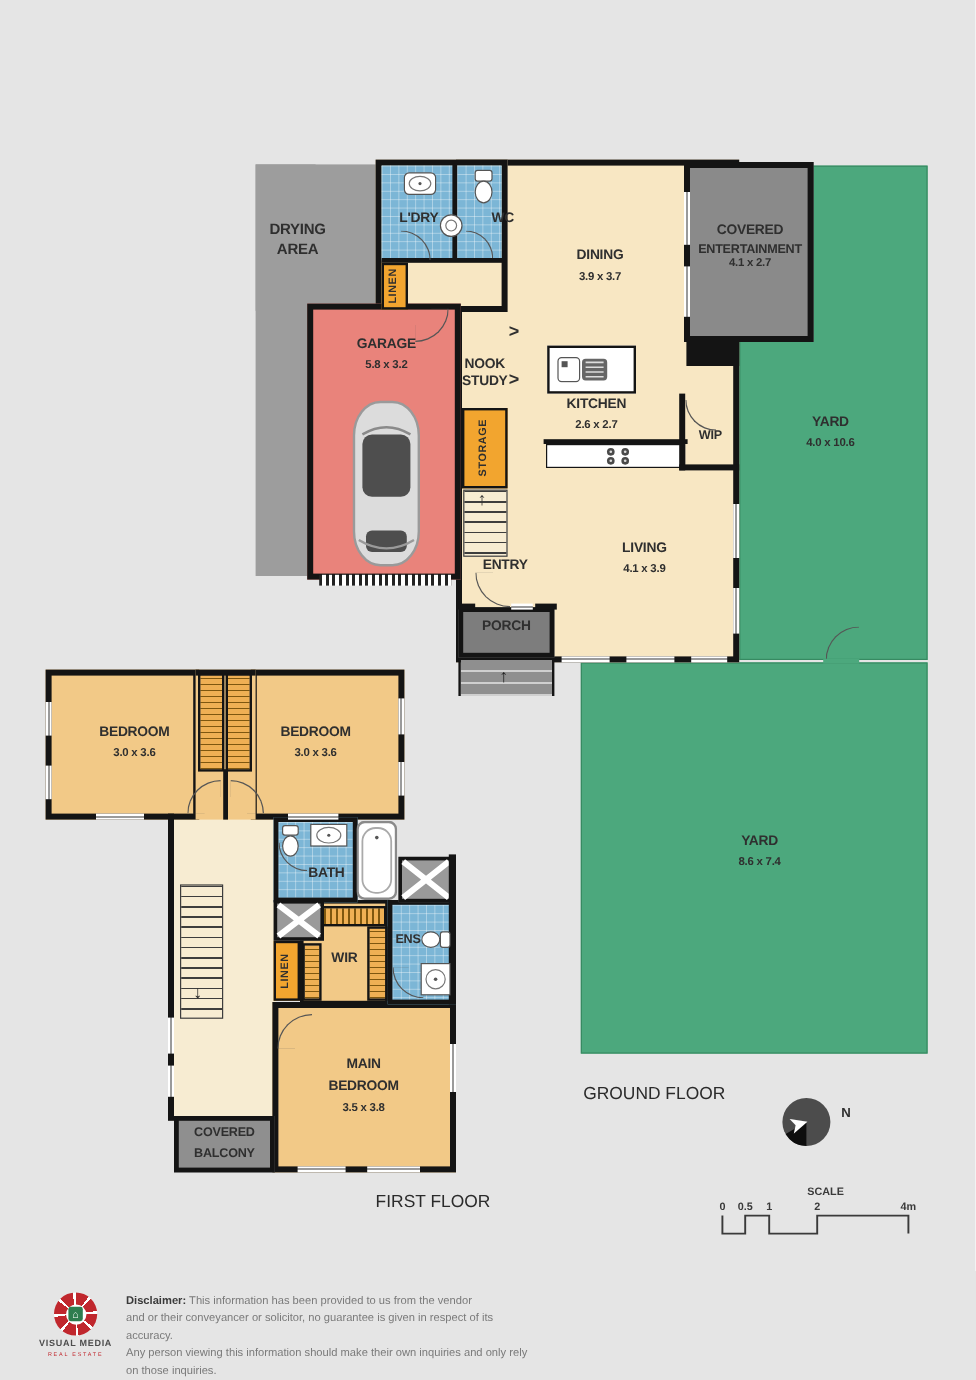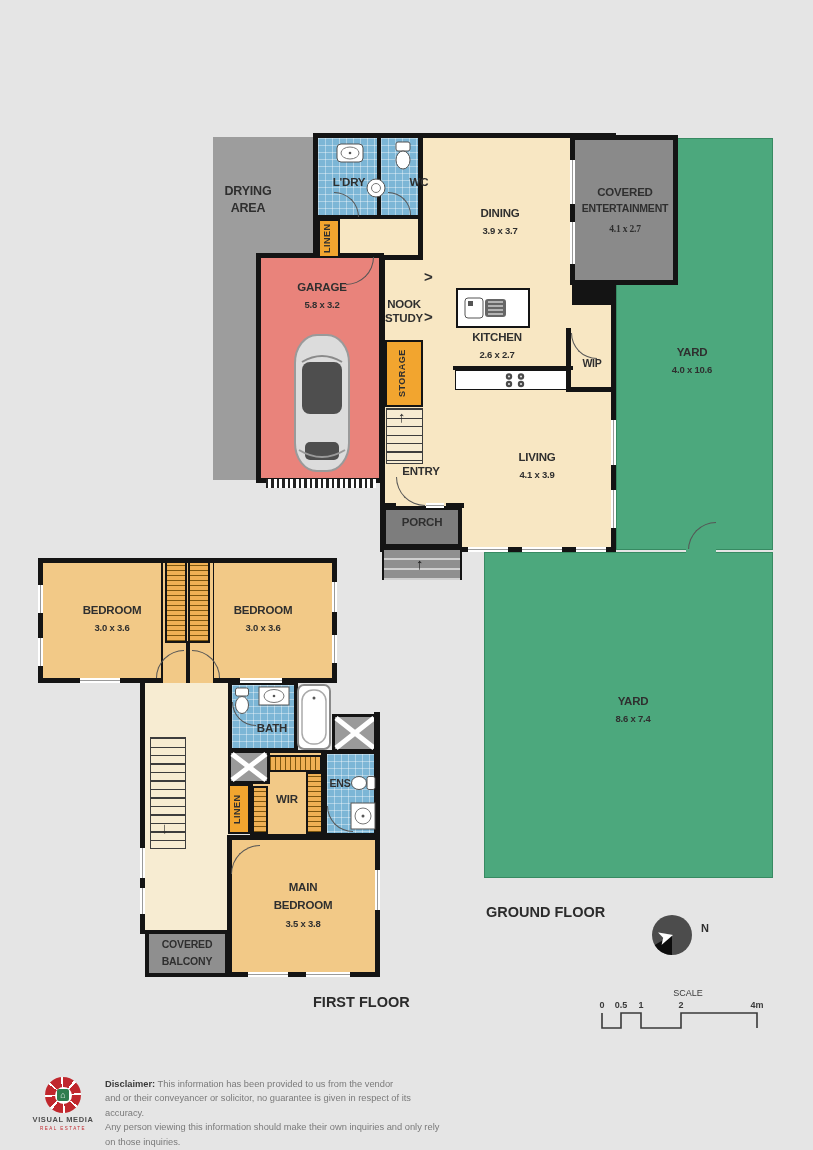--- a/index.html
+++ b/index.html
@@ -6,21 +6,21 @@
   #canvas{position:relative;width:813px;height:1150px;background:#e5e5e5;overflow:hidden;
           font-family:"Liberation Sans",sans-serif;}
   .room{position:absolute;box-sizing:border-box;}
   .wall{position:absolute;background:#141414;z-index:14;}
   .winh{position:absolute;z-index:15;background:linear-gradient(#fff 32%,#9a9a9a 32% 68%,#fff 68%);}
   .winv{position:absolute;z-index:15;background:linear-gradient(90deg,#fff 32%,#9a9a9a 32% 68%,#fff 68%);}
   .lbl{position:absolute;z-index:20;font-weight:bold;font-size:11.5px;color:#2f2f2f;
        white-space:nowrap;transform:translateX(-50%);letter-spacing:-0.2px;}
   .dims{font-size:9.5px;}
   .big{font-size:12.5px;}
-  .floorlbl{position:absolute;z-index:20;font-weight:bold;font-size:14.5px;color:#2b2b2b;white-space:nowrap;}
+  .floorlbl{position:absolute;z-index:20;font-weight:normal;font-size:14.5px;color:#2b2b2b;white-space:nowrap;}
   .vlbl{position:absolute;z-index:20;font-weight:bold;font-size:9px;color:#2f2f2f;
         writing-mode:vertical-rl;transform:rotate(180deg);text-align:center;letter-spacing:.5px;}
   .tile{background-color:#7cb6d6;
         background-image:linear-gradient(rgba(255,255,255,.38) 1px,transparent 1px),
                          linear-gradient(90deg,rgba(255,255,255,.38) 1px,transparent 1px);
         background-size:7px 7px;}
   .robe{position:absolute;box-sizing:border-box;border:2px solid #141414;z-index:13;
         background:repeating-linear-gradient(0deg,#7e570f 0 1.4px,#efb054 1.4px 5px);}
   .robeh{background:repeating-linear-gradient(90deg,#7e570f 0 1.4px,#efb054 1.4px 5px);}
   .stairs{position:absolute;box-sizing:border-box;z-index:12;background-color:#f7ecd2;
@@ -48,21 +48,21 @@
         display:flex;align-items:center;justify-content:center;}
   .logo-inner{width:17px;height:17px;border-radius:50%;background:#fff;
         display:flex;align-items:center;justify-content:center;}
   .logo-house{width:12px;height:12px;background:#2e7d4f;color:#fff;font-size:9px;line-height:12px;
         text-align:center;border-radius:2px;}
   .logo-name{position:absolute;font-size:7.5px;font-weight:bold;color:#4d4d4d;letter-spacing:.6px;
         transform:translateX(-50%);white-space:nowrap;}
   .logo-tag{position:absolute;font-size:4.5px;color:#c0272d;letter-spacing:1.5px;
         transform:translateX(-50%);white-space:nowrap;}
   .scale-tick{position:absolute;font-size:9px;font-weight:bold;color:#3a3a3a;transform:translateX(-50%);}
-  .scale-lbl{position:absolute;font-size:9px;font-weight:normal;color:#3a3a3a;transform:translateX(-50%);padding-left:20px;}
+  .scale-lbl{position:absolute;font-size:9px;font-weight:bold;color:#3a3a3a;transform:translateX(-50%);padding-left:20px;}
   .nlbl{position:absolute;font-size:11px;font-weight:bold;color:#2f2f2f;}
 </style>
 </head>
 <body>
 
 <div id="canvas">
 
   <div class="room" style="left:616px;top:138px;width:157px;height:412px;background:#4ca87d;border:1px solid #378a62;z-index:1;"></div>
   <div class="room" style="left:484px;top:552px;width:289px;height:326px;background:#4ca87d;border:1px solid #378a62;z-index:1;"></div>
   <div class="winh" style="left:686px;top:549px;width:30px;height:4px;background:#4ca87d;"></div>
@@ -115,21 +115,21 @@
   <div class="arc arc-br" style="left:346px;top:257px;width:28px;height:28px;"></div>
 
   <div class="lbl" style="left:500px;top:207px;">DINING</div>
   <div class="lbl dims" style="left:500px;top:225px;">3.9 x 3.7</div>
 
   <div class="room" style="left:570px;top:135px;width:108px;height:150px;background:#8a8a8a;border:5px solid #141414;z-index:5;"></div>
   <div class="winv" style="left:570px;top:160px;width:5px;height:44px;"></div>
   <div class="winv" style="left:570px;top:222px;width:5px;height:42px;"></div>
   <div class="lbl" style="left:625px;top:186px;z-index:21;">COVERED</div>
   <div class="lbl" style="left:625px;top:202px;z-index:21;font-size:10.5px;">ENTERTAINMENT</div>
-  <div class="lbl dims" style="left:625px;top:224px;z-index:21;font-family:Liberation Serif, serif;">4.1 x 2.7</div>
+  <div class="lbl dims" style="left:625px;top:214px;z-index:21;">4.1 x 2.7</div>
   <div class="wall" style="left:572px;top:283px;width:44px;height:22px;"></div>
 
   <div class="lbl" style="left:692px;top:346px;">YARD</div>
   <div class="lbl dims" style="left:692px;top:364px;">4.0 x 10.6</div>
 
   <div class="lbl" style="left:404px;top:268px;margin-top:44px;">STUDY</div>
   <div class="lbl" style="left:404px;top:298px;">NOOK</div>
   <div class="chev" style="left:424px;top:268px;">&gt;</div>
   <div class="chev" style="left:424px;top:308px;">&gt;</div>
   <div class="room" style="left:385px;top:340px;width:38px;height:67px;background:#f2a52f;border:2px solid #141414;z-index:6;"></div>

